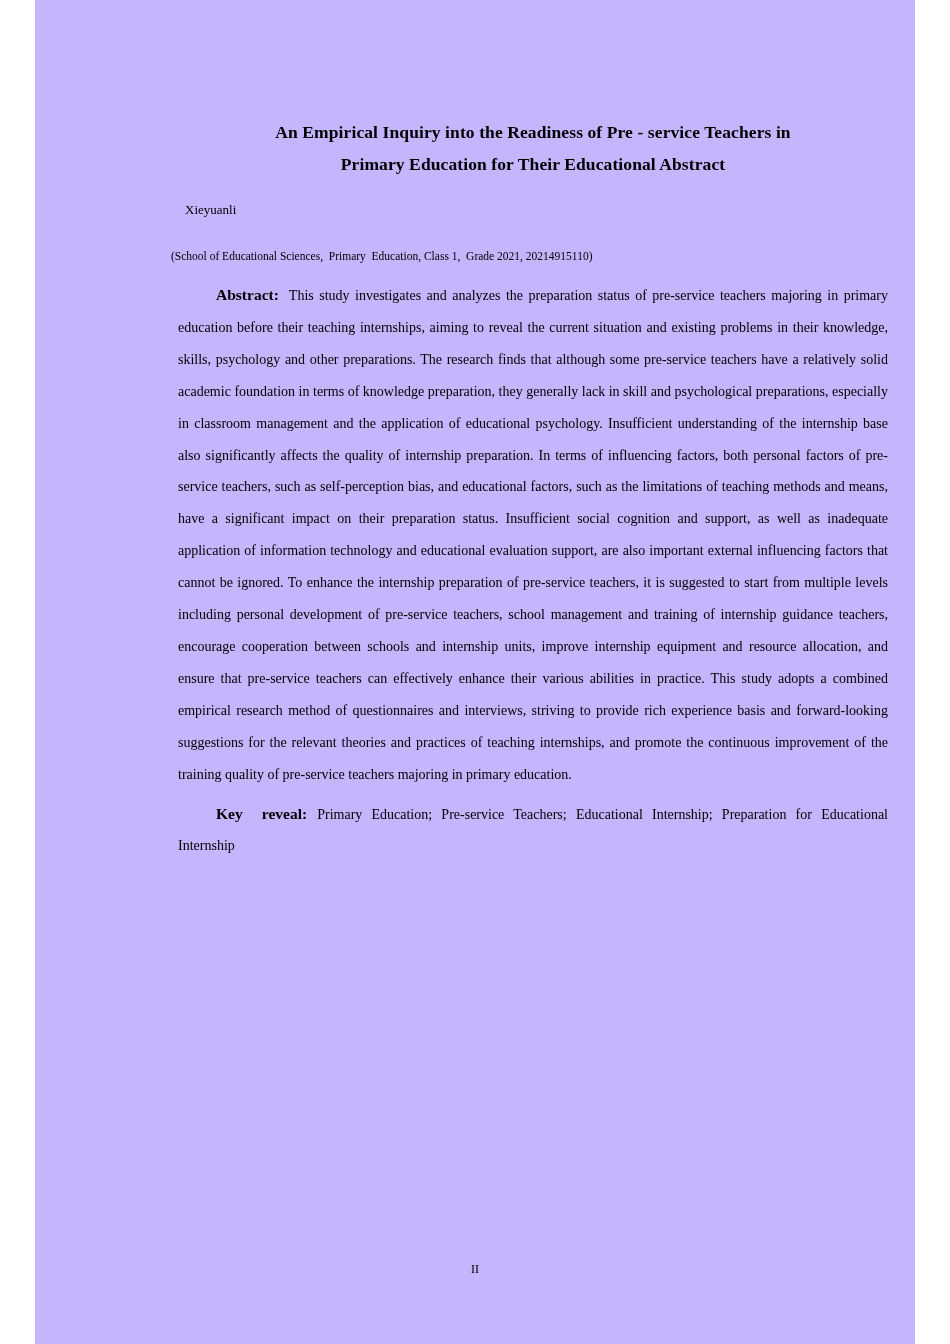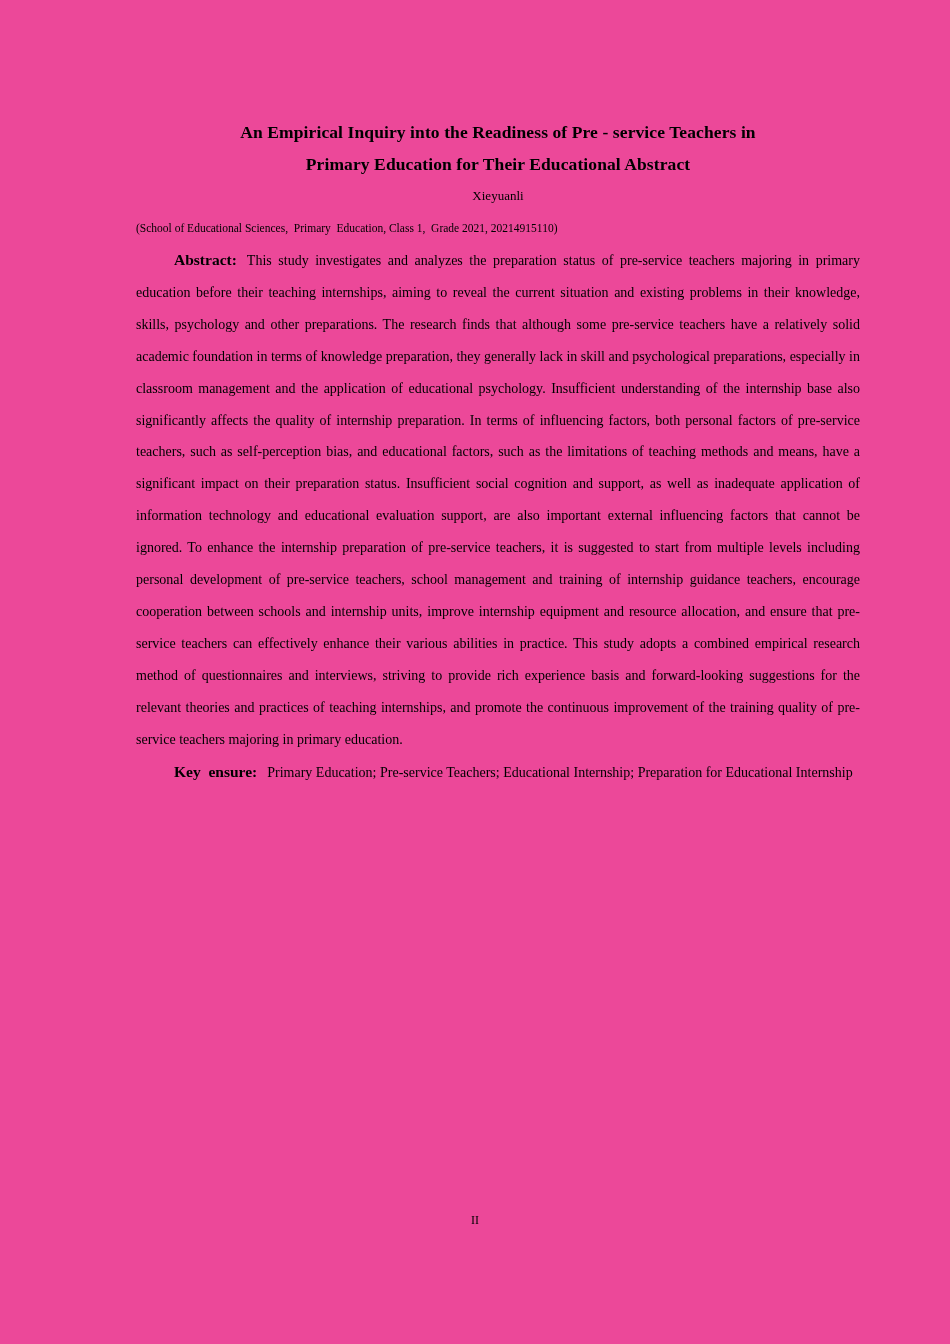--- a/index.html
+++ b/index.html
@@ -3,69 +3,69 @@
 <meta charset="utf-8">
 <style>
   * { box-sizing: border-box; }
   html, body { margin: 0; padding: 0; background: #ffffff; }
   body {
     font-family: "Liberation Serif", "DejaVu Serif", serif;
     color: #000000;
   }
   .page {
     position: relative;
-    width: 950px;
+    width: 880px;
     height: 1344px;
     margin: 0 auto;
-    background: #ec4899;
+    background: #c4b5fd;
     overflow: hidden;
   }
   .content {
     position: absolute;
     top: 116px;
     left: 136px;
     width: 724px;
   }
   .title {
     margin: 0;
     font-size: 17.5px;
     font-weight: bold;
     line-height: 32px;
     text-align: center;
     letter-spacing: 0.1px;
   }
   .author {
-    margin: 0;
+    margin: 14px;
     font-size: 13px;
     line-height: 32px;
-    text-align: center;
+    text-align: left;
   }
   .affiliation {
     margin: 0;
     font-size: 11.5px;
     line-height: 32px;
     text-align: left;
     white-space: pre;
   }
   .para {
-    margin: 0;
+    margin: 7px;
     font-size: 14px;
     line-height: 31.9px;
     text-align: justify;
     text-indent: 38px;
   }
   .para .label {
     font-weight: bold;
     font-size: 15.5px;
     white-space: pre;
     margin-right: 10px;
   }
   .footer {
     position: absolute;
-    top: 1212px;
+    top: 1261px;
     left: 0;
     width: 100%;
     text-align: center;
     font-size: 12px;
     line-height: 16px;
   }
 </style>
 </head>
 <body>
 
@@ -73,18 +73,18 @@
   <div class="content">
 
     <h1 class="title"><span>An Empirical Inquiry into the Readiness of Pre - service Teachers in</span><br><span>Primary Education for Their Educational Abstract</span></h1>
 
     <p class="author">Xieyuanli</p>
 
     <p class="affiliation">(School of Educational Sciences,  Primary  Education, Class 1,  Grade 2021, 20214915110)</p>
 
     <p class="para"><span class="label">Abstract:</span><span>This study investigates and analyzes the preparation status of pre-service teachers majoring in primary education before their teaching internships, aiming to reveal the current situation and existing problems in their knowledge, skills, psychology and other preparations. The research finds that although some pre-service teachers have a relatively solid academic foundation in terms of knowledge preparation, they generally lack in skill and psychological preparations, especially in classroom management and the application of educational psychology. Insufficient understanding of the internship base also significantly affects the quality of internship preparation. In terms of influencing factors, both personal factors of pre-service teachers, such as self-perception bias, and educational factors, such as the limitations of teaching methods and means, have a significant impact on their preparation status. Insufficient social cognition and support, as well as inadequate application of information technology and educational evaluation support, are also important external influencing factors that cannot be ignored. To enhance the internship preparation of pre-service teachers, it is suggested to start from multiple levels including personal development of pre-service teachers, school management and training of internship guidance teachers, encourage cooperation between schools and internship units, improve internship equipment and resource allocation, and ensure that pre-service teachers can effectively enhance their various abilities in practice. This study adopts a combined empirical research method of questionnaires and interviews, striving to provide rich experience basis and forward-looking suggestions for the relevant theories and practices of teaching internships, and promote the continuous improvement of the training quality of pre-service teachers majoring in primary education.</span></p>
 
-    <p class="para"><span class="label">Key  ensure:</span><span>Primary Education; Pre-service Teachers; Educational Internship; Preparation for Educational Internship</span></p>
+    <p class="para"><span class="label">Key  reveal:</span><span>Primary Education; Pre-service Teachers; Educational Internship; Preparation for Educational Internship</span></p>
 
   </div>
 
   <div class="footer">II</div>
 </div>
 
 </body></html>

